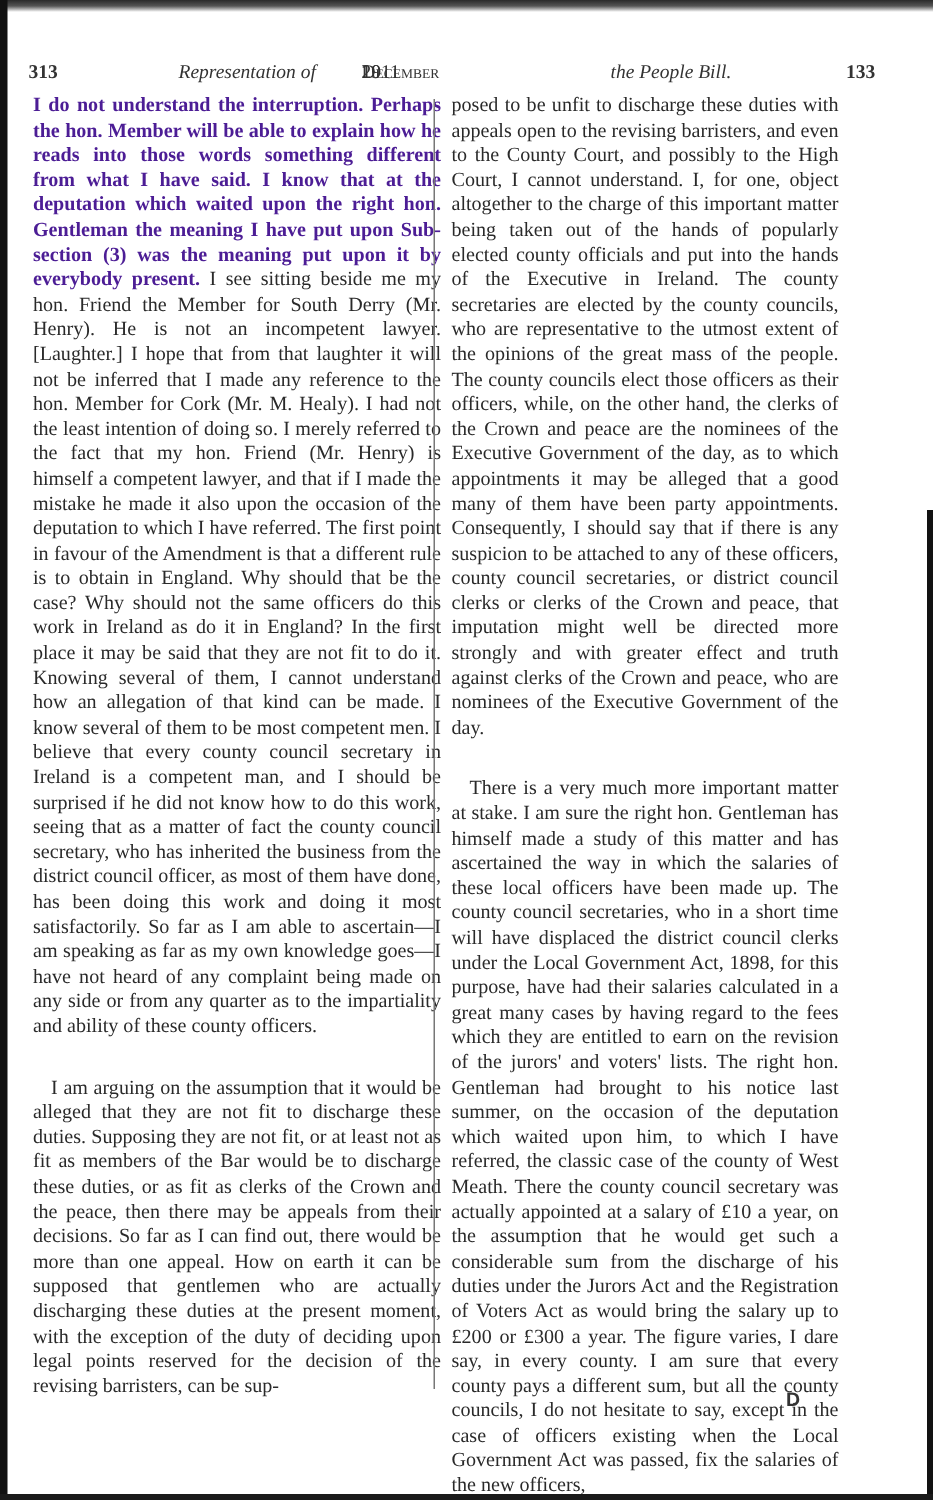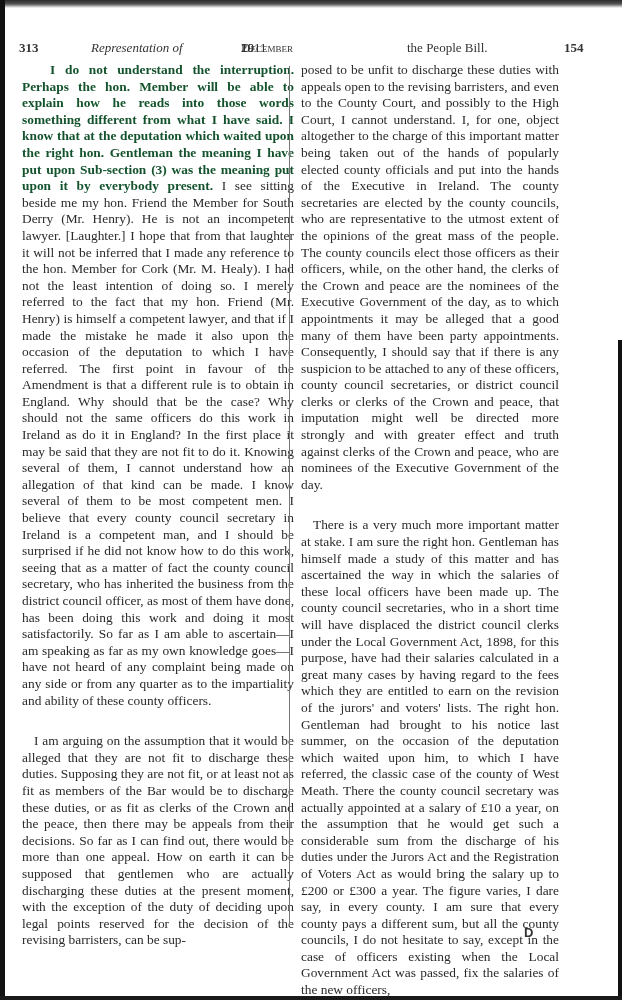--- a/index.html
+++ b/index.html
@@ -24,35 +24,35 @@
   .bottom-edge {
     position:absolute; left:0; bottom:0; width:622px; height:4px;
     background:#1a1a1a;
   }
   .header {
     position:absolute; top:40px; left:19px; width:570px; height:18px;
     font-size:13px; color:#333;
   }
   .header span { position:absolute; top:0; white-space:nowrap; }
   .h-left-num { left:0; font-weight:bold; }
-  .h-left-title { left:72px; font-style:italic; }
+  .h-left-title { left:100px; font-style:italic; }
   .h-date { left:222px; }
   .h-date .sc { font-variant:small-caps; }
-  .h-right-title { left:388px; }
+  .h-right-title { left:388px; font-style:italic; }
   .h-right-num { left:545px; font-weight:bold; }
 
   .col {
     position:absolute; top:62px; width:272px;
     font-size:13.4px; line-height:16.6px;
   }
   .col-left { left:22px; }
   .col-right { left:301px; width:258px; }
   .col p { margin:0; text-align:justify; text-align-last:auto; }
   .col p + p { margin-top:24px; text-indent:12px; }
-  .bold-run { font-weight:bold; color:#14532d;margin-left:28px; }
+  .bold-run { font-weight:bold; color:#4c1d95; }
   .col-rule {
     position:absolute; left:289px; top:66px; width:1px; height:860px;
     background:#777;
   }
   .sig {
     position:absolute; left:524px; top:925px;
     font-family:"Liberation Sans", sans-serif; font-weight:bold; font-size:13px;
     color:#333;
   }
 </style>
@@ -66,21 +66,21 @@
 
 <div class="header">
   <span class="h-left-num">313</span>
   <span class="h-left-title">Representation of</span>
   <span class="h-date">
       <span>20</span> 
       <span class="sc">December</span> 
       <span>1911</span>
     </span>
   <span class="h-right-title">the People Bill.</span>
-  <span class="h-right-num">154</span>
+  <span class="h-right-num">133</span>
 </div>
 
 <div class="col col-left">
   <p><span class="bold-run">I do not understand the interruption. Perhaps the hon. Member will be able to explain how he reads into those words something different from what I have said. I know that at the deputation which waited upon the right hon. Gentleman the meaning I have put upon Sub-section (3) was the meaning put upon it by everybody present.</span><span> I see sitting beside me my hon. Friend the Member for South Derry (Mr. Henry). He is not an incompetent lawyer. [Laughter.] I hope that from that laughter it will not be inferred that I made any reference to the hon. Member for Cork (Mr. M. Healy). I had not the least intention of doing so. I merely referred to the fact that my hon. Friend (Mr. Henry) is himself a competent lawyer, and that if I made the mistake he made it also upon the occasion of the deputation to which I have referred. The first point in favour of the Amendment is that a different rule is to obtain in England. Why should that be the case? Why should not the same officers do this work in Ireland as do it in England? In the first place it may be said that they are not fit to do it. Knowing several of them, I cannot understand how an allegation of that kind can be made. I know several of them to be most competent men. I believe that every county council secretary in Ireland is a competent man, and I should be surprised if he did not know how to do this work, seeing that as a matter of fact the county council secretary, who has inherited the business from the district council officer, as most of them have done, has been doing this work and doing it most satisfactorily. So far as I am able to ascertain—I am speaking as far as my own knowledge goes—I have not heard of any complaint being made on any side or from any quarter as to the impartiality and ability of these county officers.</span></p>
   <p><span>I am arguing on the assumption that it would be alleged that they are not fit to discharge these duties. Supposing they are not fit, or at least not as fit as members of the Bar would be to discharge these duties, or as fit as clerks of the Crown and the peace, then there may be appeals from their decisions. So far as I can find out, there would be more than one appeal. How on earth it can be supposed that gentlemen who are actually discharging these duties at the present moment, with the exception of the duty of deciding upon legal points reserved for the decision of the revising barristers, can be sup-</span></p>
 </div>
 
 <div class="col-rule"></div>
 
 <div class="col col-right">

